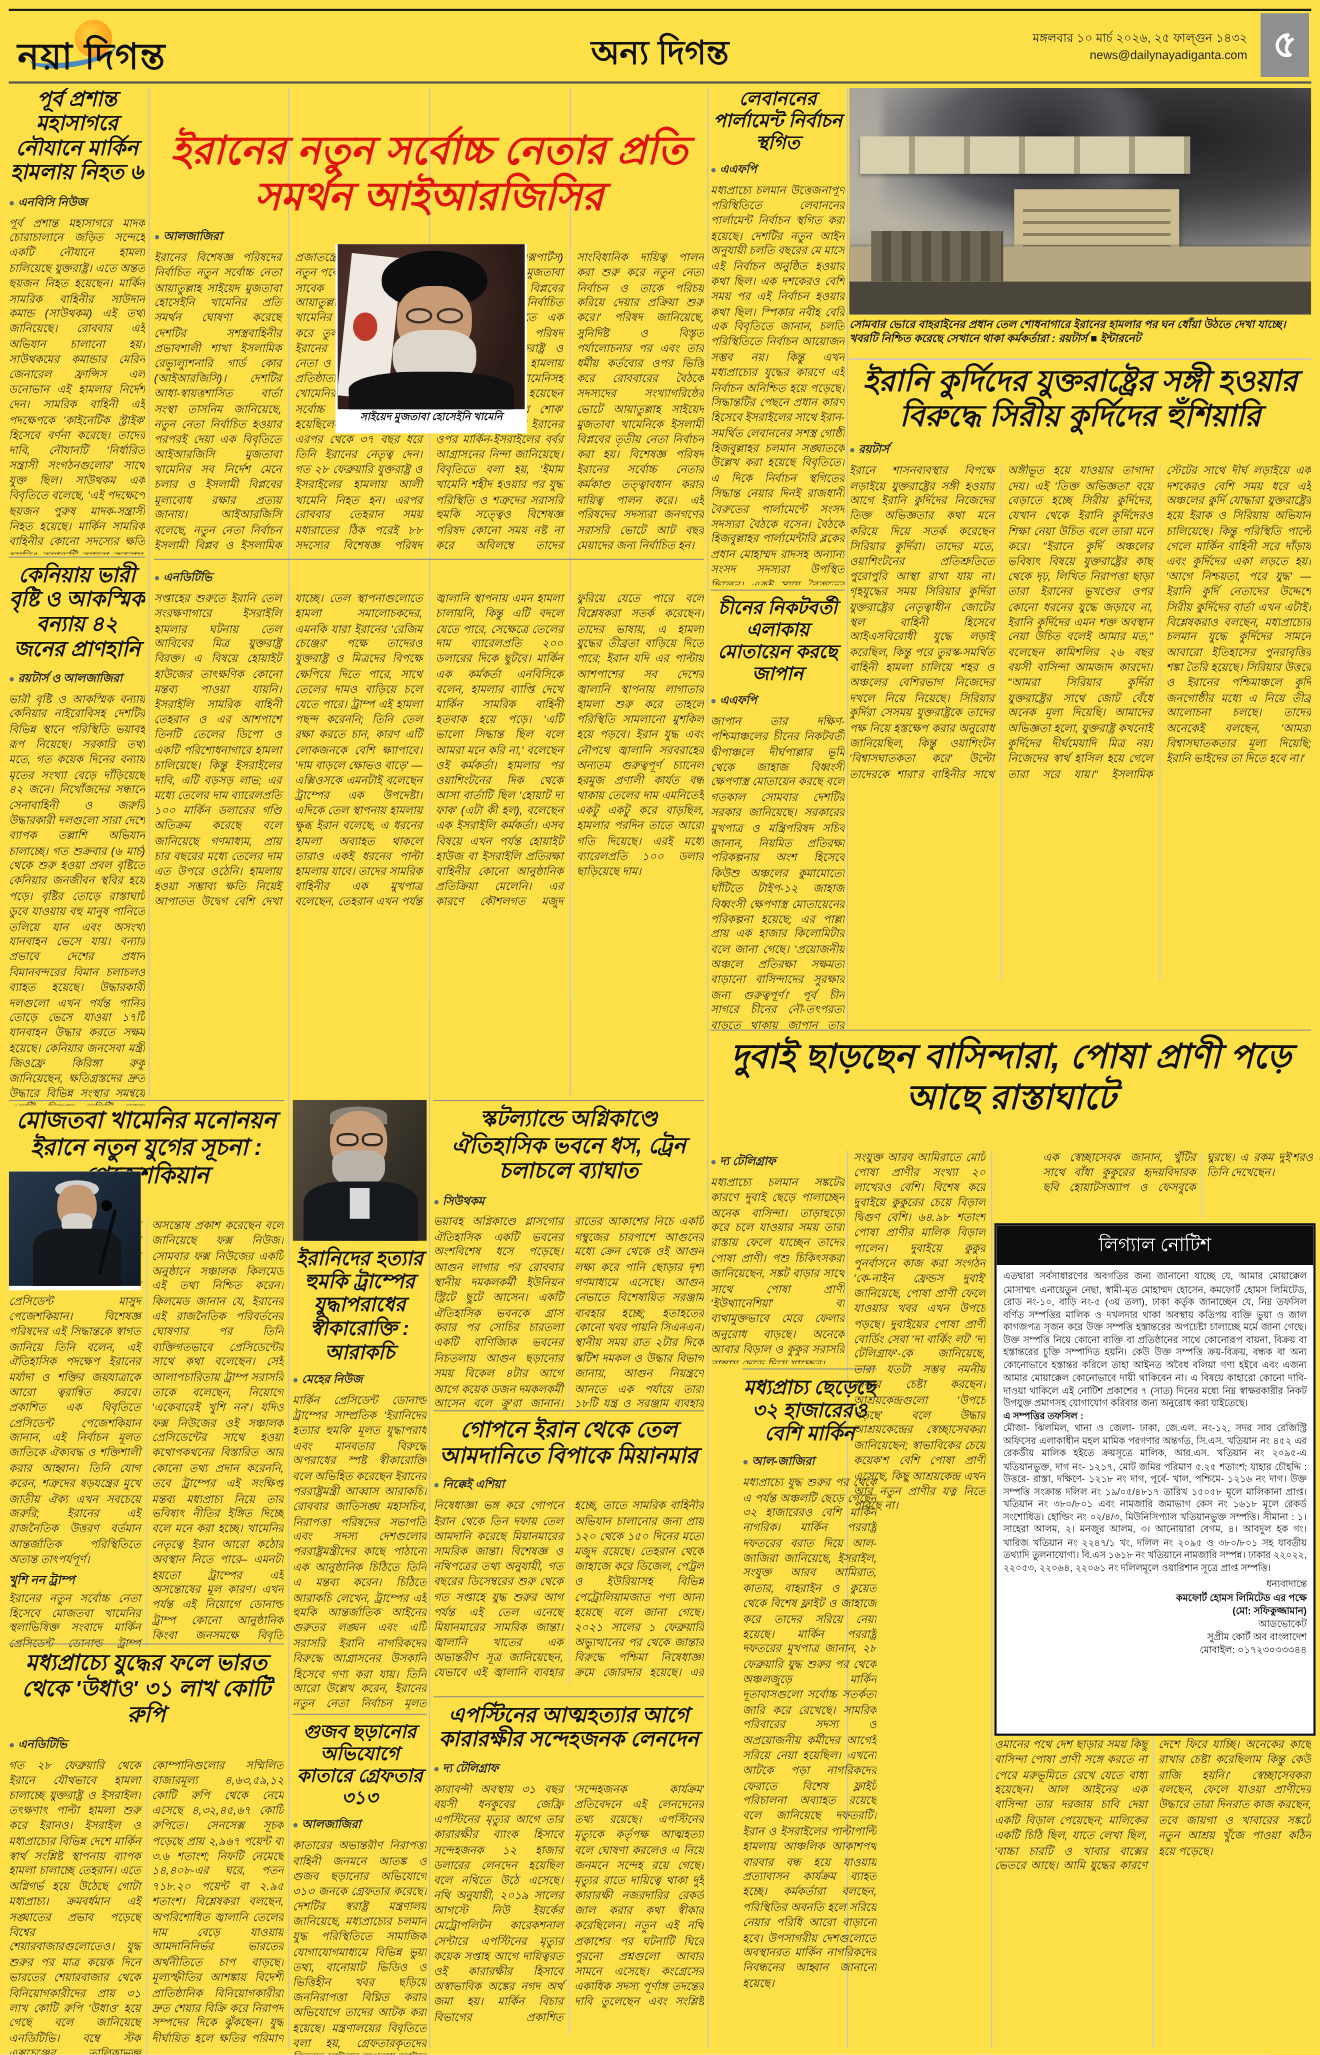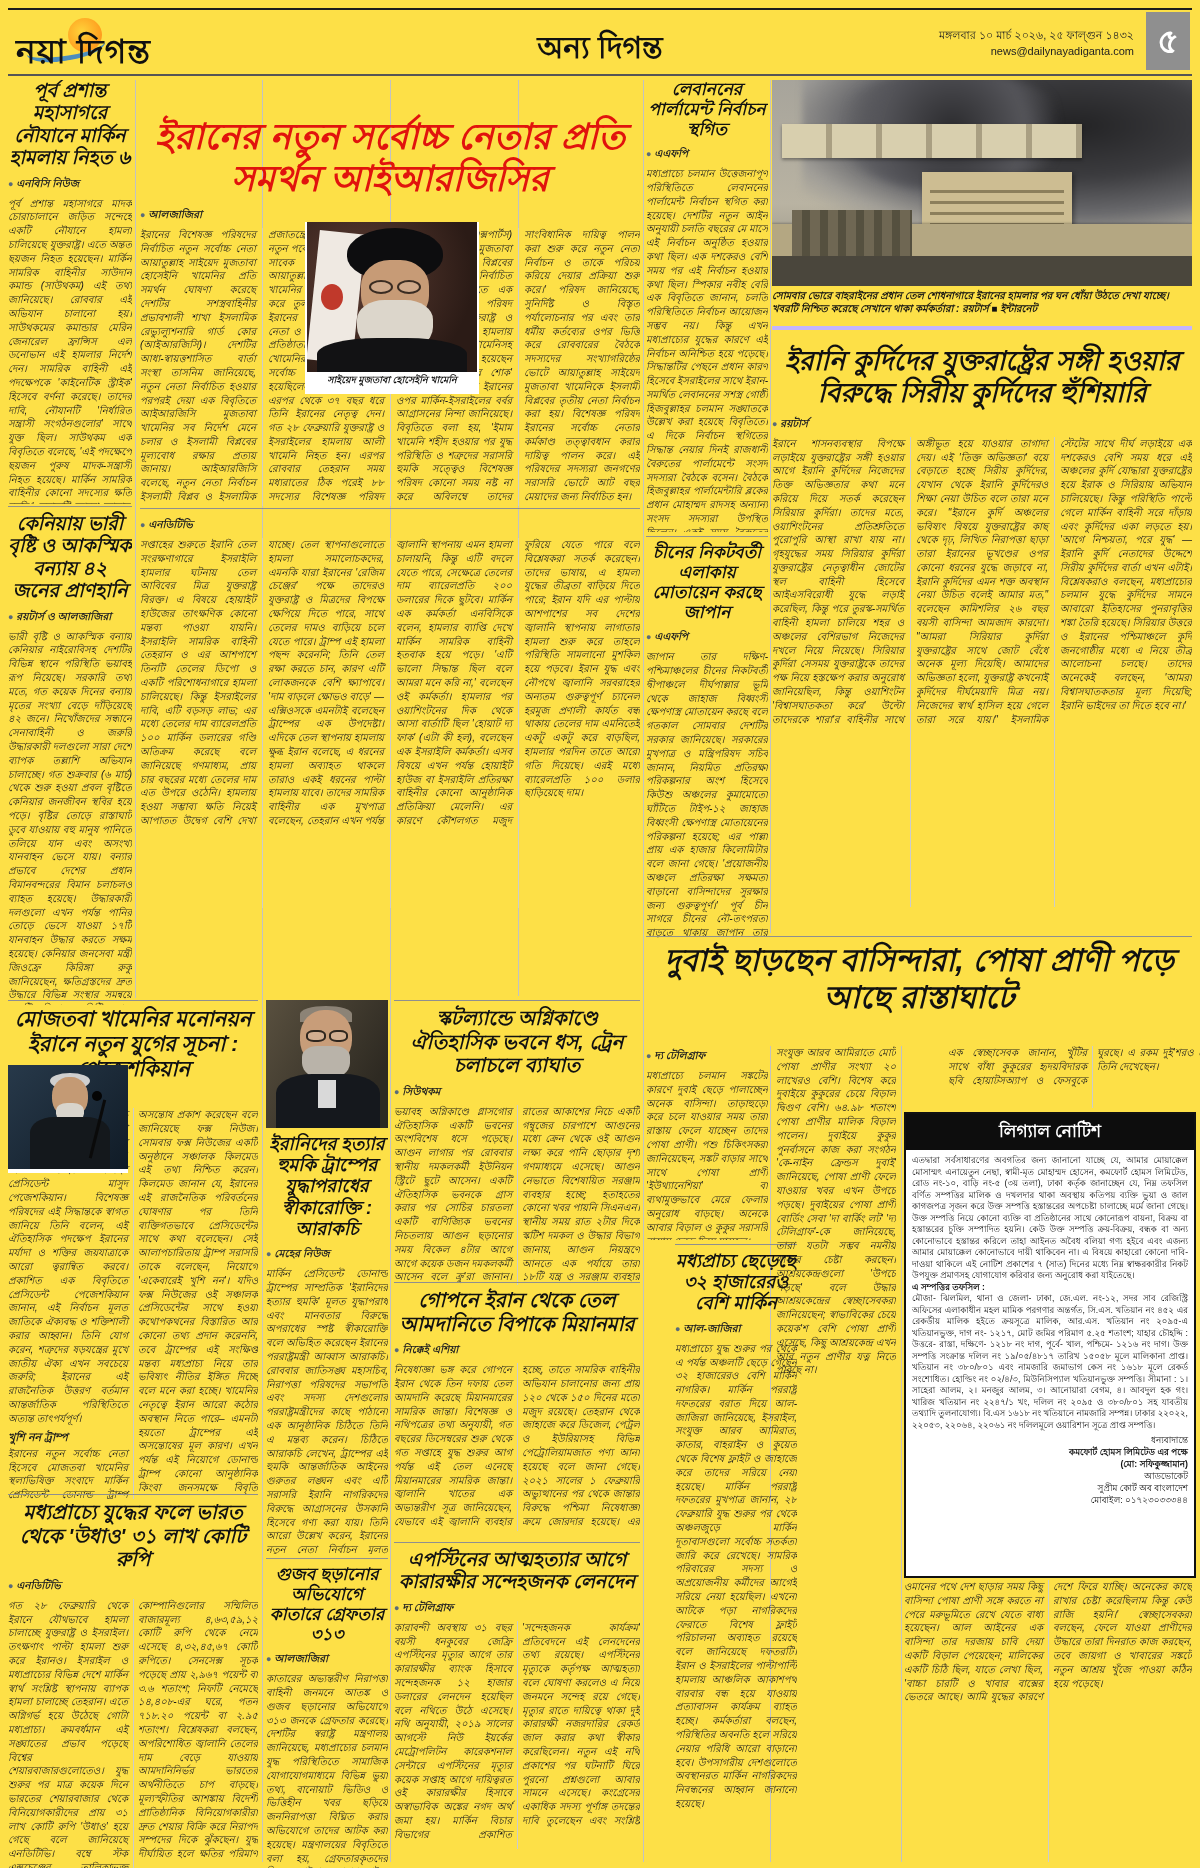--- a/index.html
+++ b/index.html
@@ -78,21 +78,21 @@
   .photo-ara{position:relative;width:100%;height:128px;overflow:hidden;background:linear-gradient(120deg,#59503f,#2e2a22 80%);}
   .photo-ara .head{position:absolute;left:34px;top:10px;width:52px;height:56px;border-radius:46%;background:#c89d79;}
   .photo-ara .hairtop{position:absolute;left:34px;top:6px;width:52px;height:16px;border-radius:50% 50% 0 0;background:#8c8376;}
   .photo-ara .glasses{position:absolute;left:40px;top:30px;width:42px;height:12px;display:flex;gap:3px;}
   .photo-ara .glasses i{flex:1;border:2px solid #2f261e;border-radius:40%;background:rgba(255,255,255,.18);}
   .photo-ara .beard{position:absolute;left:36px;top:46px;width:48px;height:34px;border-radius:35% 35% 55% 55%;background:#b9b3a9;}
   .photo-ara .suit{position:absolute;left:10px;top:74px;width:104px;height:54px;border-radius:35% 35% 0 0;background:#15181d;}
   .photo-ara .shirt{position:absolute;left:52px;top:80px;width:18px;height:28px;background:#d9d9d9;}
   
   .legal{position:absolute;border:2px solid #111;background:#fff;}
-  .legal .lhead{background:#0d0d0d;color:#fff;text-align:center;font-size:17px;font-weight:bold;padding:4px 0;}
+  .legal .lhead{background:#0d0d0d;color:#fff;text-align:center;font-size:17px;font-weight:normal;padding:4px 0;}
   .legal .lbody{padding:5px 6px;font-size:8.6px;line-height:1.34;text-align:justify;color:#111;}
   .legal .lbold{font-weight:bold;}
   .legal .lsign{text-align:right;font-size:8.8px;line-height:1.35;margin-top:4px;}
   .credit{font-weight:bold;}
 </style>
 </head>
 <body>
 
 <div class="page">
   <div class="topline"></div>
@@ -182,21 +182,21 @@
         </div>
       <div class="lowbuild"></div>
       <div class="pipes"></div>
       <div class="ground"></div>
     </div>
     <div class="caption" style="margin-top:3px;font-size:10px;">
       <span>সোমবার ভোরে বাহরাইনের প্রধান তেল শোধনাগারে ইরানের হামলার পর ঘন ধোঁয়া উঠতে দেখা যাচ্ছে। খবরটি নিশ্চিত করেছে সেখানে থাকা কর্মকর্তারা :</span> <span class="credit">রয়টার্স ■ ইন্টারনেট</span>
     </div>
   </div>
 
-  <div class="story" style="left:772px;top:326px;width:420px;height:606px;border-top:4px solid #c4b5fd;padding-top:16px;">
+  <div class="story" style="left:772px;top:326px;width:420px;height:606px;border-top:1px solid #c4b5fd;padding-top:4px;">
     <div class="hl" style="font-size:27px;">ইরানি কুর্দিদের যুক্তরাষ্ট্রের সঙ্গী হওয়ার বিরুদ্ধে সিরীয় কুর্দিদের হুঁশিয়ারি</div>
     <div class="byline"><span class="dot">●</span> <span>রয়টার্স</span></div>
     <div class="body cols3 fill" style="height:470px;">ইরানে শাসনব্যবস্থার বিপক্ষে লড়াইয়ে যুক্তরাষ্ট্রের সঙ্গী হওয়ার আগে ইরানি কুর্দিদের নিজেদের তিক্ত অভিজ্ঞতার কথা মনে করিয়ে দিয়ে সতর্ক করেছেন সিরিয়ার কুর্দিরা। তাদের মতে, ওয়াশিংটনের প্রতিশ্রুতিতে পুরোপুরি আস্থা রাখা যায় না। গৃহযুদ্ধের সময় সিরিয়ার কুর্দিরা যুক্তরাষ্ট্রের নেতৃত্বাধীন জোটের স্থল বাহিনী হিসেবে আইএসবিরোধী যুদ্ধে লড়াই করেছিল, কিন্তু পরে তুরস্ক-সমর্থিত বাহিনী হামলা চালিয়ে শহর ও অঞ্চলের বেশিরভাগ নিজেদের দখলে নিয়ে নিয়েছে। সিরিয়ার কুর্দিরা সেসময় যুক্তরাষ্ট্রকে তাদের পক্ষ নিয়ে হস্তক্ষেপ করার অনুরোধ জানিয়েছিল, কিন্তু ওয়াশিংটন 'বিশ্বাসঘাতকতা করে' উল্টো তাদেরকে শারা'র বাহিনীর সাথে অঙ্গীভূত হয়ে যাওয়ার তাগাদা দেয়। এই 'তিক্ত অভিজ্ঞতা' বয়ে বেড়াতে হচ্ছে সিরীয় কুর্দিদের, যেখান থেকে ইরানি কুর্দিদেরও শিক্ষা নেয়া উচিত বলে তারা মনে করে। "ইরানে কুর্দি অঞ্চলের ভবিষ্যৎ বিষয়ে যুক্তরাষ্ট্রের কাছ থেকে দৃঢ়, লিখিত নিরাপত্তা ছাড়া তারা ইরানের ভূখণ্ডের ওপর কোনো ধরনের যুদ্ধে জড়াবে না, ইরানি কুর্দিদের এমন শক্ত অবস্থান নেয়া উচিত বলেই আমার মত," বলেছেন কামিশলির ২৬ বছর বয়সী বাসিন্দা আমজাদ কারদো। "আমরা সিরিয়ার কুর্দিরা যুক্তরাষ্ট্রের সাথে জোট বেঁধে অনেক মূল্য দিয়েছি। আমাদের অভিজ্ঞতা হলো, যুক্তরাষ্ট্র কখনোই কুর্দিদের দীর্ঘমেয়াদি মিত্র নয়। নিজেদের স্বার্থ হাসিল হয়ে গেলে তারা সরে যায়।" ইসলামিক স্টেটের সাথে দীর্ঘ লড়াইয়ে এক দশকেরও বেশি সময় ধরে এই অঞ্চলের কুর্দি যোদ্ধারা যুক্তরাষ্ট্রের হয়ে ইরাক ও সিরিয়ায় অভিযান চালিয়েছে। কিন্তু পরিস্থিতি পাল্টে গেলে মার্কিন বাহিনী সরে দাঁড়ায় এবং কুর্দিদের একা লড়তে হয়। 'আগে নিশ্চয়তা, পরে যুদ্ধ' — ইরানি কুর্দি নেতাদের উদ্দেশে সিরীয় কুর্দিদের বার্তা এখন এটাই। বিশ্লেষকরাও বলছেন, মধ্যপ্রাচ্যের চলমান যুদ্ধে কুর্দিদের সামনে আবারো ইতিহাসের পুনরাবৃত্তির শঙ্কা তৈরি হয়েছে। সিরিয়ার উত্তরে ও ইরানের পশ্চিমাঞ্চলে কুর্দি জনগোষ্ঠীর মধ্যে এ নিয়ে তীব্র আলোচনা চলছে। তাদের অনেকেই বলছেন, 'আমরা বিশ্বাসঘাতকতার মূল্য দিয়েছি; ইরানি ভাইদের তা দিতে হবে না।'</div>
   </div>
 
   <div class="story ruled" style="left:8px;top:1000px;width:250px;height:492px;">
     <div class="hl" style="font-size:21px;">মোজতবা খামেনির মনোনয়ন ইরানে নতুন যুগের সূচনা : পেজেশকিয়ান</div>
     <div class="byline"><span class="dot">●</span> <span>জিয়ো নিউজ</span></div>
     <div class="body cols2 fill" style="height:400px;position:relative;">
       <span>ইরানের নবনিযুক্ত সর্বোচ্চ নেতা হিসেবে মোজতবা খামেনির নির্বাচনকে দেশের জন্য এক 'নতুন যুগের সূচনা' বলে অভিহিত করেছেন প্রেসিডেন্ট মাসুদ পেজেশকিয়ান। বিশেষজ্ঞ পরিষদের এই সিদ্ধান্তকে স্বাগত জানিয়ে তিনি বলেন, এই ঐতিহাসিক পদক্ষেপ ইরানের মর্যাদা ও শক্তির জয়যাত্রাকে আরো ত্বরান্বিত করবে। প্রকাশিত এক বিবৃতিতে প্রেসিডেন্ট পেজেশকিয়ান জানান, এই নির্বাচন মূলত জাতিকে ঐক্যবদ্ধ ও শক্তিশালী করার আহ্বান। তিনি যোগ করেন, শত্রুদের ষড়যন্ত্রের মুখে জাতীয় ঐক্য এখন সবচেয়ে জরুরি; ইরানের এই রাজনৈতিক উত্তরণ বর্তমান আন্তর্জাতিক পরিস্থিতিতে অত্যন্ত তাৎপর্যপূর্ণ।</span>

